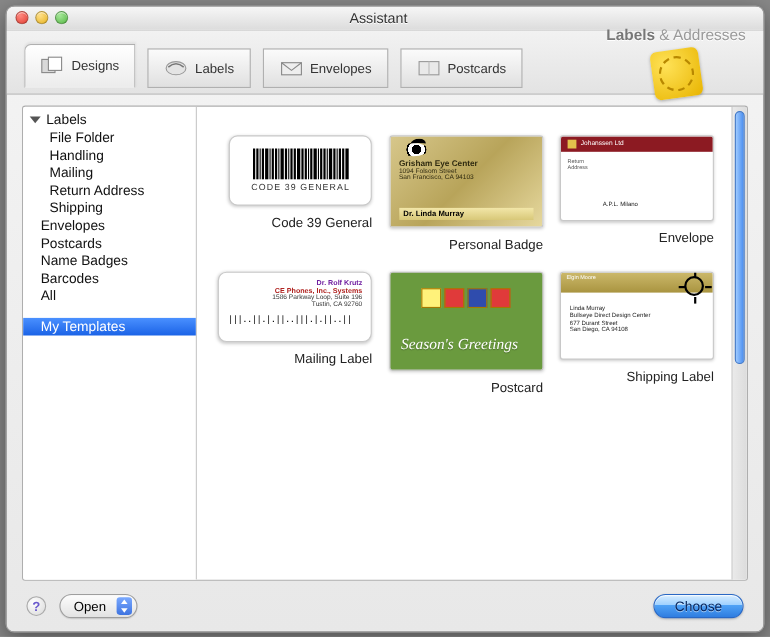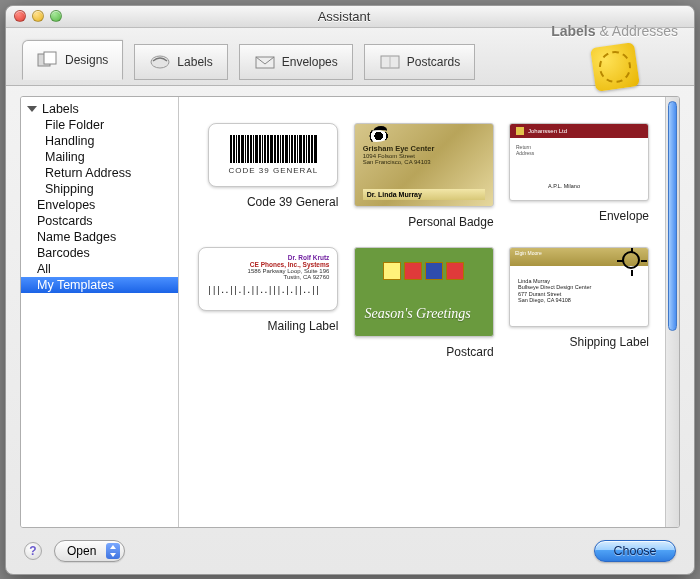--- a/index.html
+++ b/index.html
@@ -153,20 +153,21 @@
   }
   .side-item {
     padding: 1px 8px 1px 24px;
     color: #111;
     cursor: default;
   }
   .side-item.lv1 { padding-left: 16px; }
   .side-item.selected {
     background: linear-gradient(#4a90ff, #1b63e6);
     color: #fff;
+    margin-top: 12px;
   }
 
   .gallery-wrap {
     flex: 1;
     position: relative;
     display: flex;
   }
   .gallery {
     flex: 1;
     overflow-y: auto;

